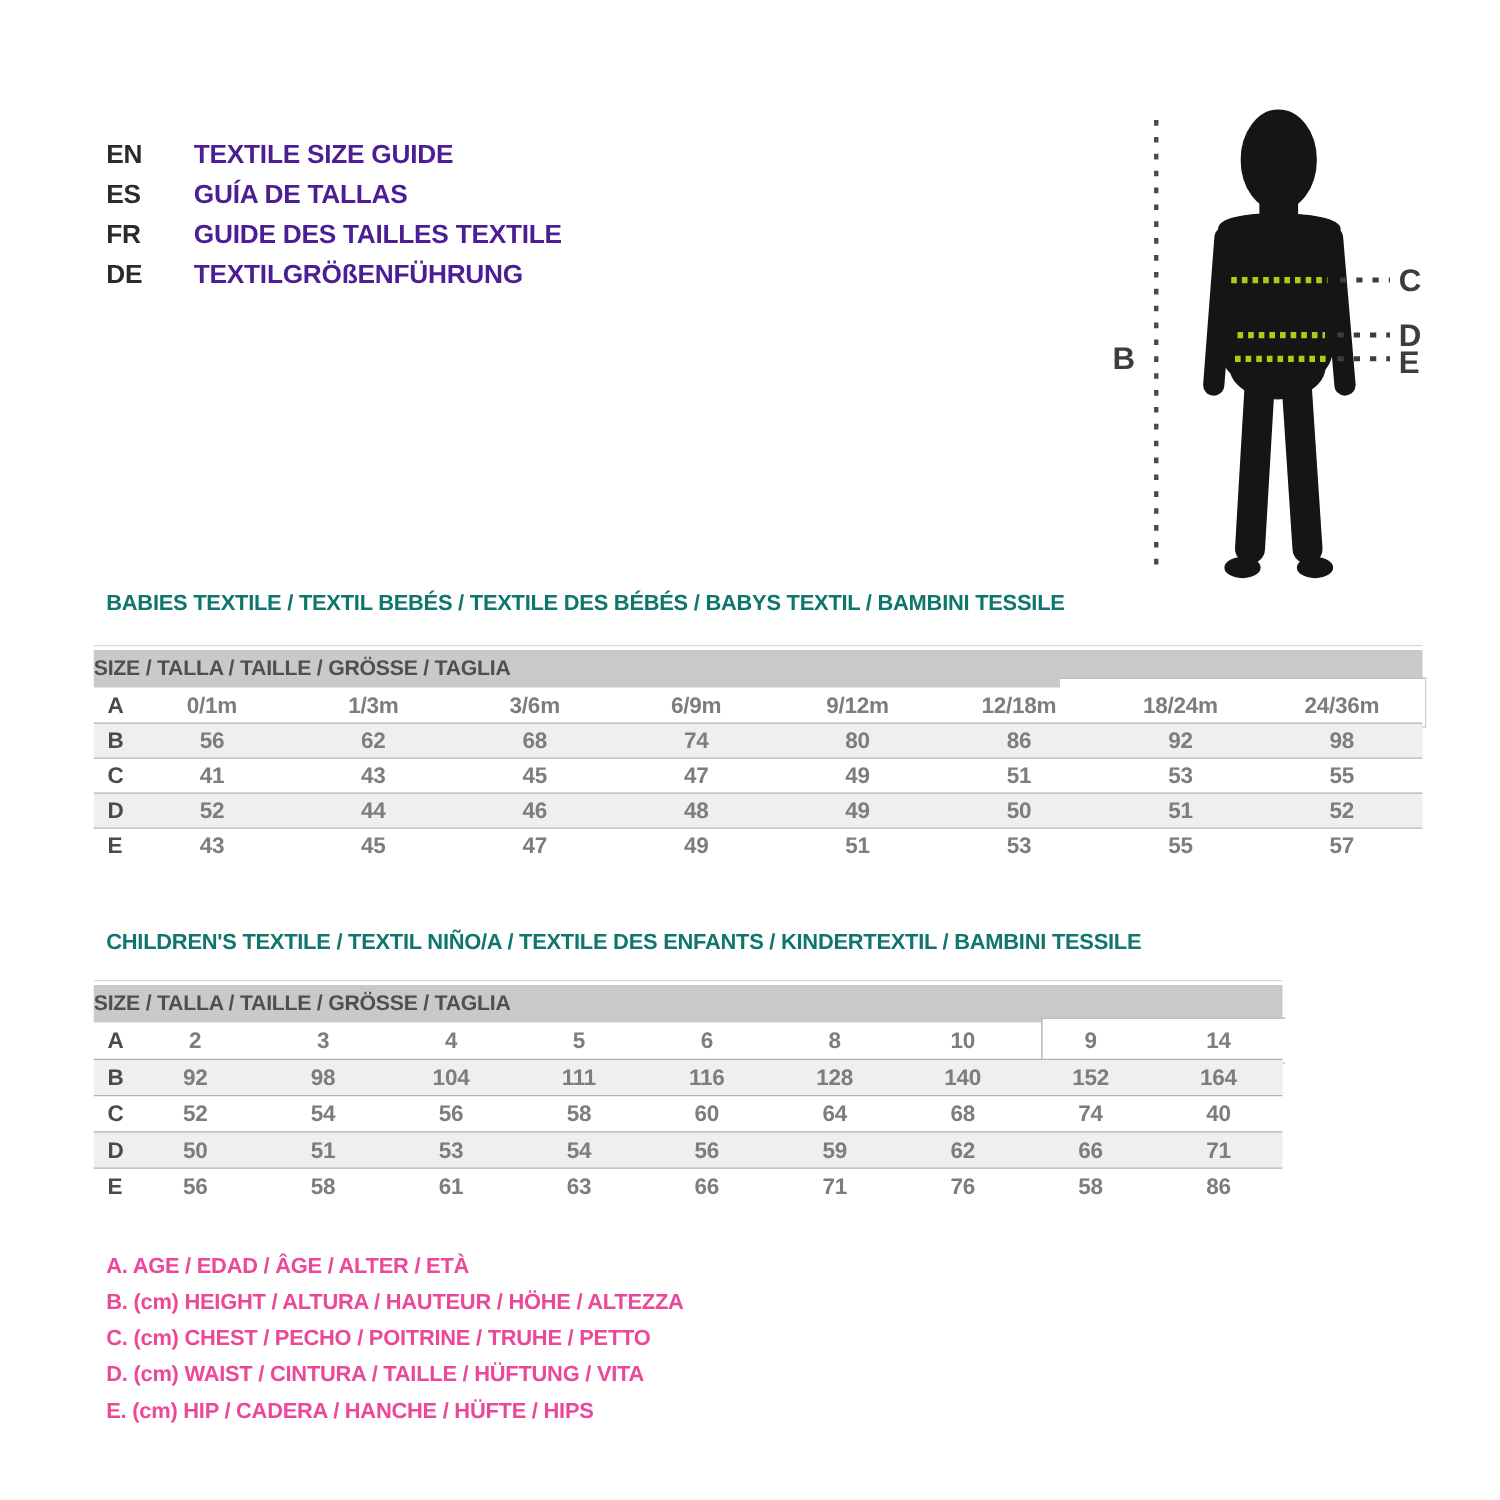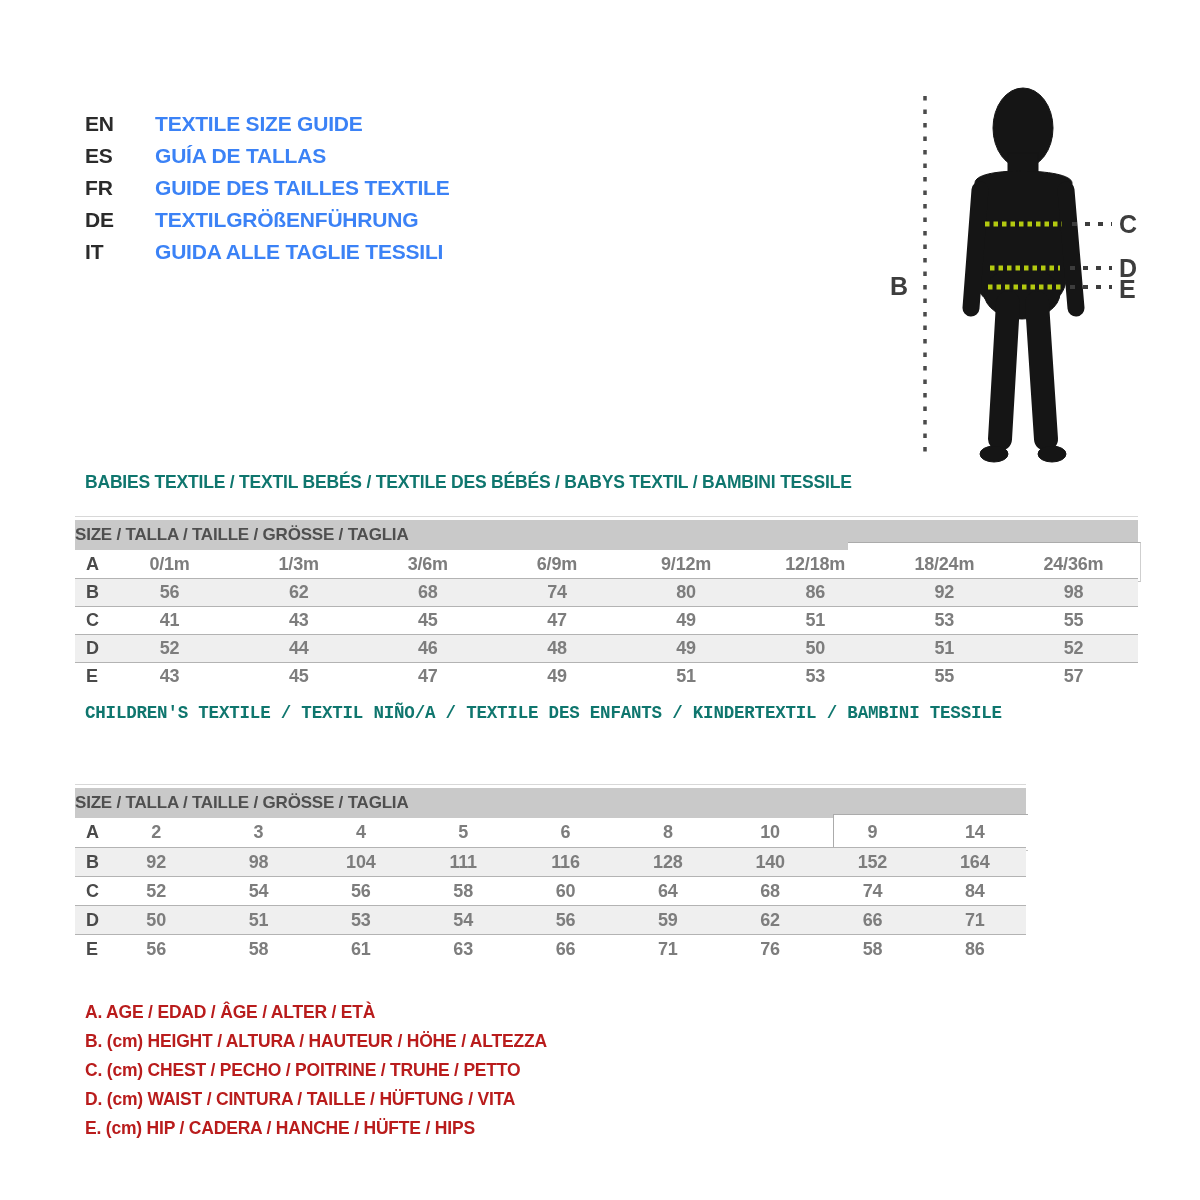--- a/index.html
+++ b/index.html
@@ -3,30 +3,30 @@
 <meta charset="utf-8">
 <style>
   html,body{margin:0;padding:0;background:#fff;}
   .canvas{position:relative;width:1200px;height:1200px;background:#ffffff;overflow:hidden;
           font-family:"Liberation Sans","DejaVu Sans",sans-serif;margin-top:28px;}
 
   
   .lang-block{position:absolute;left:85px;top:80px;}
   .lang-row{display:flex;height:32px;align-items:center;}
   .lang-code{width:70px;font-size:21px;font-weight:700;color:#2b2b2b;letter-spacing:-0.2px;}
-  .lang-label{font-size:21px;font-weight:700;color:#3b82f6;letter-spacing:-0.2px;white-space:nowrap;}
+  .lang-label{font-size:21px;font-weight:700;color:#4c1d95;letter-spacing:-0.2px;white-space:nowrap;}
 
   
   .figure{position:absolute;left:880px;top:55px;width:260px;height:385px;}
 
   
   .table-title{position:absolute;left:85px;font-size:17.5px;font-weight:700;color:#0f766e;
                letter-spacing:-0.2px;white-space:nowrap;}
   .babies-title{top:444px;}
-  .children-title{top:675px;font-family:Liberation Mono, monospace;}
+  .children-title{top:715px;}
 
   
   .size-table{position:absolute;left:75px;}
   .size-table.babies{top:492px;width:1063px;}
   .size-table.children{top:760px;width:951px;}
   .size-table::before{content:"";position:absolute;left:0;right:0;top:-4px;height:1px;background:#d8d8d8;}
   .thead{position:relative;z-index:0;height:30px;line-height:30px;background:#c9c9c9;
          font-size:17px;font-weight:700;color:#4f4f4f;letter-spacing:-0.2px;box-sizing:border-box;}
   .tbody{position:relative;z-index:2;}
   .trow{display:flex;align-items:center;box-sizing:border-box;}
@@ -38,21 +38,21 @@
   .cell{flex:1;text-align:center;font-size:18px;font-weight:700;color:#7d7d7d;letter-spacing:-0.2px;}
 
   
   .highlight-box{position:absolute;z-index:1;background:#ffffff;
                  border-top:1px solid #ababab;border-bottom:1px solid #c4c4c4;}
   .babies .highlight-box{left:773px;top:22px;width:292px;height:38px;border-right:1px solid #cfcfcf;}
   .children .highlight-box{left:758px;top:26px;width:194px;height:35px;border-left:1px solid #ababab;}
 
   
   .legend{position:absolute;left:85px;top:974px;}
-  .legend-item{height:29px;font-size:17.5px;font-weight:700;color:#b91c1c;letter-spacing:-0.2px;white-space:nowrap;}
+  .legend-item{height:29px;font-size:17.5px;font-weight:700;color:#ec4899;letter-spacing:-0.2px;white-space:nowrap;}
 
   .fig-label{font-family:"Liberation Sans","DejaVu Sans",sans-serif;font-weight:600;fill:#3d3d3d;}
 </style>
 </head>
 <body>
 
 <div class="canvas">
 
   <section class="lang-block">
       <div class="lang-row">
@@ -63,24 +63,20 @@
         <span class="lang-code">ES</span>
         <span class="lang-label">GUÍA DE TALLAS</span>
       </div>
       <div class="lang-row">
         <span class="lang-code">FR</span>
         <span class="lang-label">GUIDE DES TAILLES TEXTILE</span>
       </div>
       <div class="lang-row">
         <span class="lang-code">DE</span>
         <span class="lang-label">TEXTILGRÖßENFÜHRUNG</span>
-      </div>
-      <div class="lang-row">
-        <span class="lang-code">IT</span>
-        <span class="lang-label">GUIDA ALLE TAGLIE TESSILI</span>
       </div>
     </section>
 
   <div class="figure">
     <svg width="260" height="385" viewBox="0 0 260 385">
 
       <line x1="45" y1="13" x2="45" y2="377" stroke="#4a4a4a" stroke-width="3.5" stroke-dasharray="4.5 9"></line>
       <text class="fig-label" x="10" y="212" font-size="25">B</text>
 
       <g fill="#151515" stroke="#151515">
@@ -206,21 +202,21 @@
         <div class="trow">
           <span class="rlabel">C</span>
           <span class="cell">52</span>
           <span class="cell">54</span>
           <span class="cell">56</span>
           <span class="cell">58</span>
           <span class="cell">60</span>
           <span class="cell">64</span>
           <span class="cell">68</span>
           <span class="cell">74</span>
-          <span class="cell">84</span>
+          <span class="cell">40</span>
         </div>
         <div class="trow alt">
           <span class="rlabel">D</span>
           <span class="cell">50</span>
           <span class="cell">51</span>
           <span class="cell">53</span>
           <span class="cell">54</span>
           <span class="cell">56</span>
           <span class="cell">59</span>
           <span class="cell">62</span>

